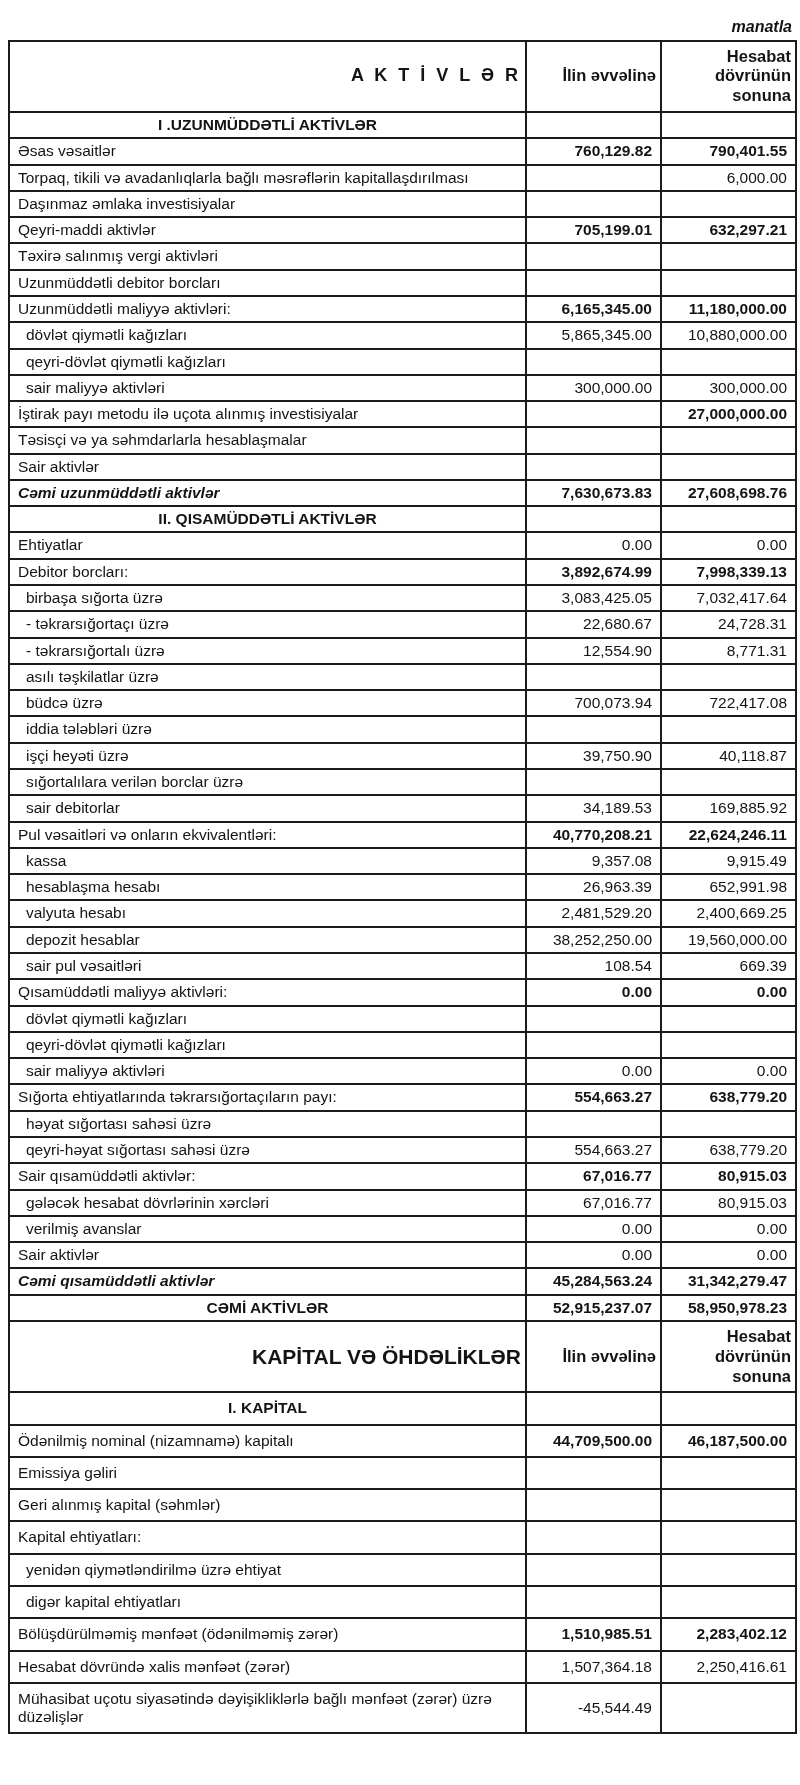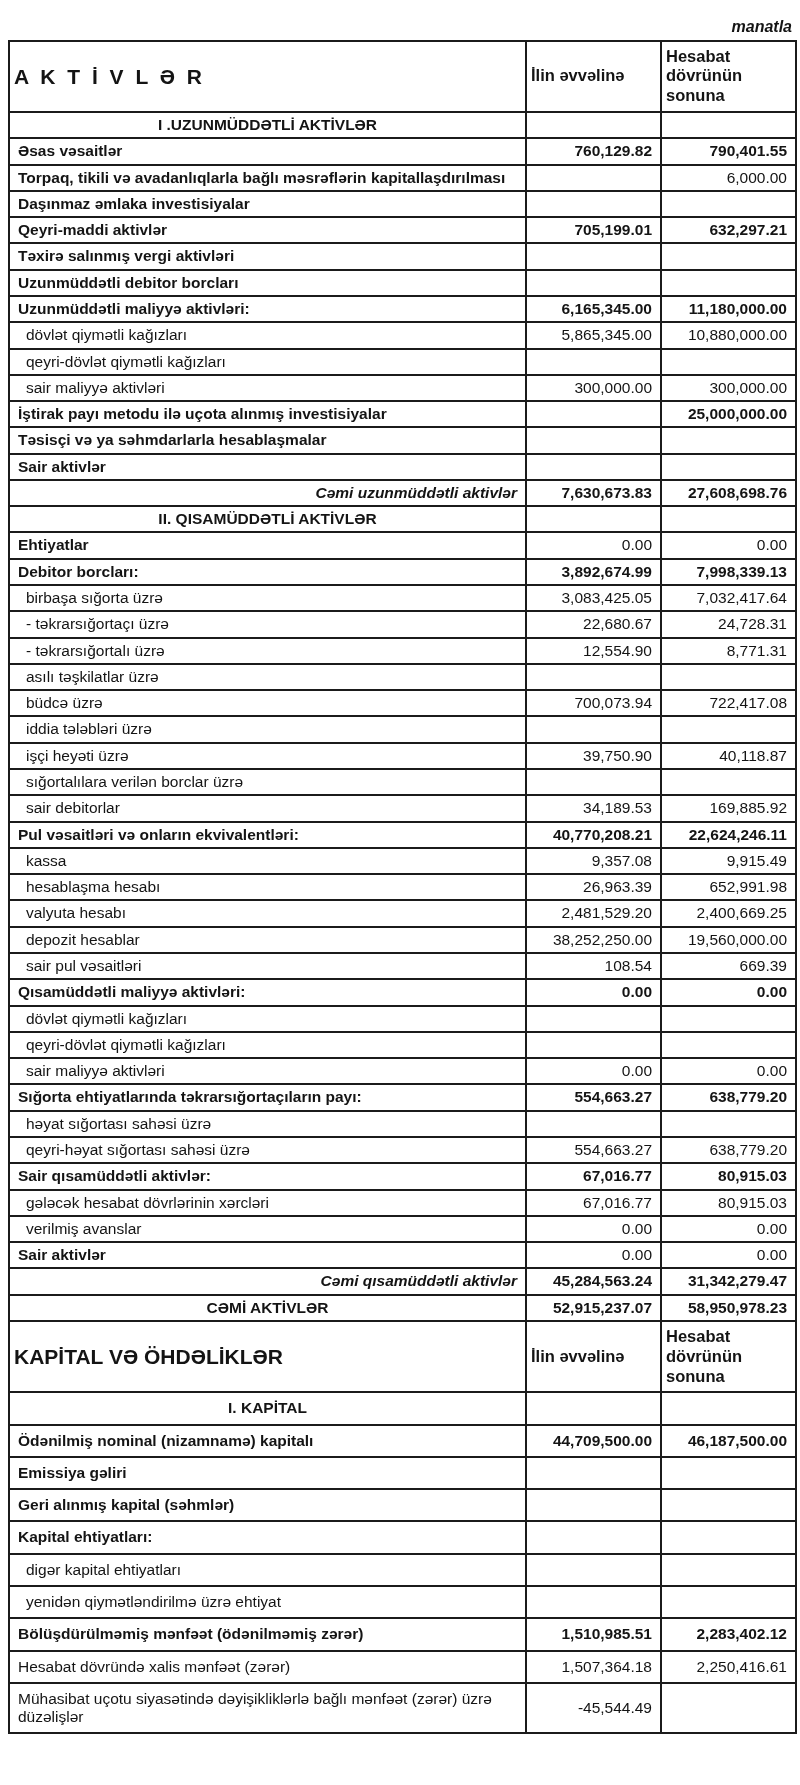--- a/index.html
+++ b/index.html
@@ -23,43 +23,43 @@
     width:787px;
     background:#fff;
   }
   th, td {
     border:2px solid #1b1b1b;
     vertical-align:middle;
     overflow:hidden;
   }
   thead th {
     font-weight:bold;
-    text-align:left;
+    text-align:right;
     font-size:16.5px;
     line-height:1.2;
     padding:5px 4px;
     border-radius:22px;
   }
-  th.assets-title { font-size:21px; letter-spacing:3px; }
+  th.assets-title { font-size:18px; letter-spacing:3px; }
   th.capital-title { font-size:21px; }
   td {
     font-size:15.5px;
     line-height:1.18;
     padding:3px 8px;
   }
   #capital-table td { padding-top:6px; padding-bottom:6px; }
   #capital-table { margin-top:-2px; }
   .cell-value { text-align:right; white-space:nowrap; }
   .cell-label { text-align:left;margin-left:26px; }
-  .row-item  .cell-label { font-weight:bold; }
+  .row-item  .cell-label { font-weight:normal; }
   .row-subitem .cell-label { padding-left:16px; font-weight:normal; }
   .row-plain .cell-label { font-weight:normal; }
   .row-section .cell-label,
   .row-grand   .cell-label { text-align:center; font-weight:bold; }
-  .row-total   .cell-label { text-align:right; font-weight:bold; font-style:italic; }
+  .row-total   .cell-label { text-align:left; font-weight:bold; font-style:italic; }
   .vbold .cell-value { font-weight:bold; }
 </style>
 </head>
 <body>
 
 <div class="page">
 
   <div class="unit-label">manatla</div>
 
   <table id="assets-table">
@@ -127,21 +127,21 @@
           <td class="cell-value"></td>
         </tr>
         <tr class="row-subitem">
           <td class="cell-label">sair maliyyə aktivləri</td>
           <td class="cell-value">300,000.00</td>
           <td class="cell-value">300,000.00</td>
         </tr>
         <tr class="row-item vbold">
           <td class="cell-label">İştirak payı metodu ilə uçota alınmış investisiyalar</td>
           <td class="cell-value"></td>
-          <td class="cell-value">25,000,000.00</td>
+          <td class="cell-value">27,000,000.00</td>
         </tr>
         <tr class="row-item">
           <td class="cell-label">Təsisçi və ya səhmdarlarla hesablaşmalar</td>
           <td class="cell-value"></td>
           <td class="cell-value"></td>
         </tr>
         <tr class="row-item">
           <td class="cell-label">Sair aktivlər</td>
           <td class="cell-value"></td>
           <td class="cell-value"></td>
@@ -342,26 +342,26 @@
           <td class="cell-label">Geri alınmış kapital (səhmlər)</td>
           <td class="cell-value"></td>
           <td class="cell-value"></td>
         </tr>
         <tr class="row-item">
           <td class="cell-label">Kapital ehtiyatları:</td>
           <td class="cell-value"></td>
           <td class="cell-value"></td>
         </tr>
         <tr class="row-subitem">
+          <td class="cell-label">yenidən qiymətləndirilmə üzrə ehtiyat</td>
+          <td class="cell-value"></td>
+          <td class="cell-value"></td>
+        </tr>
+        <tr class="row-subitem">
           <td class="cell-label">digər kapital ehtiyatları</td>
-          <td class="cell-value"></td>
-          <td class="cell-value"></td>
-        </tr>
-        <tr class="row-subitem">
-          <td class="cell-label">yenidən qiymətləndirilmə üzrə ehtiyat</td>
           <td class="cell-value"></td>
           <td class="cell-value"></td>
         </tr>
         <tr class="row-item vbold">
           <td class="cell-label">Bölüşdürülməmiş mənfəət (ödənilməmiş zərər)</td>
           <td class="cell-value">1,510,985.51</td>
           <td class="cell-value">2,283,402.12</td>
         </tr>
         <tr class="row-plain">
           <td class="cell-label">Hesabat dövründə xalis mənfəət (zərər)</td>

